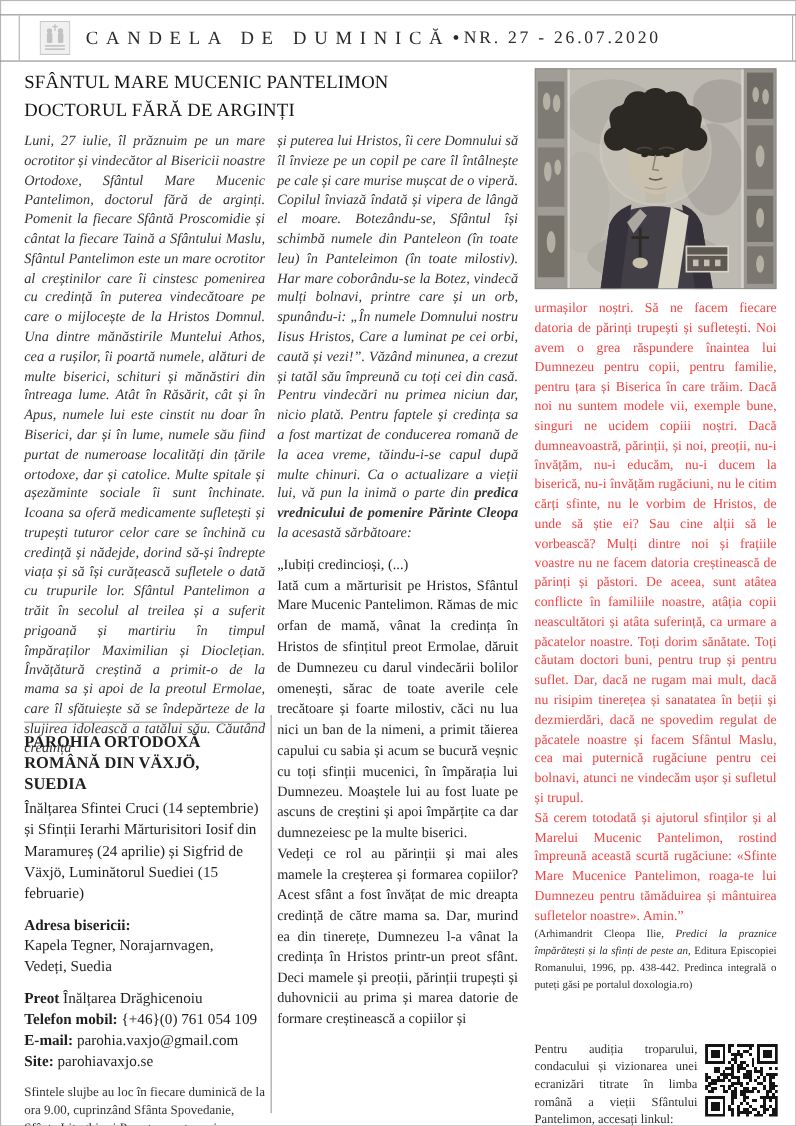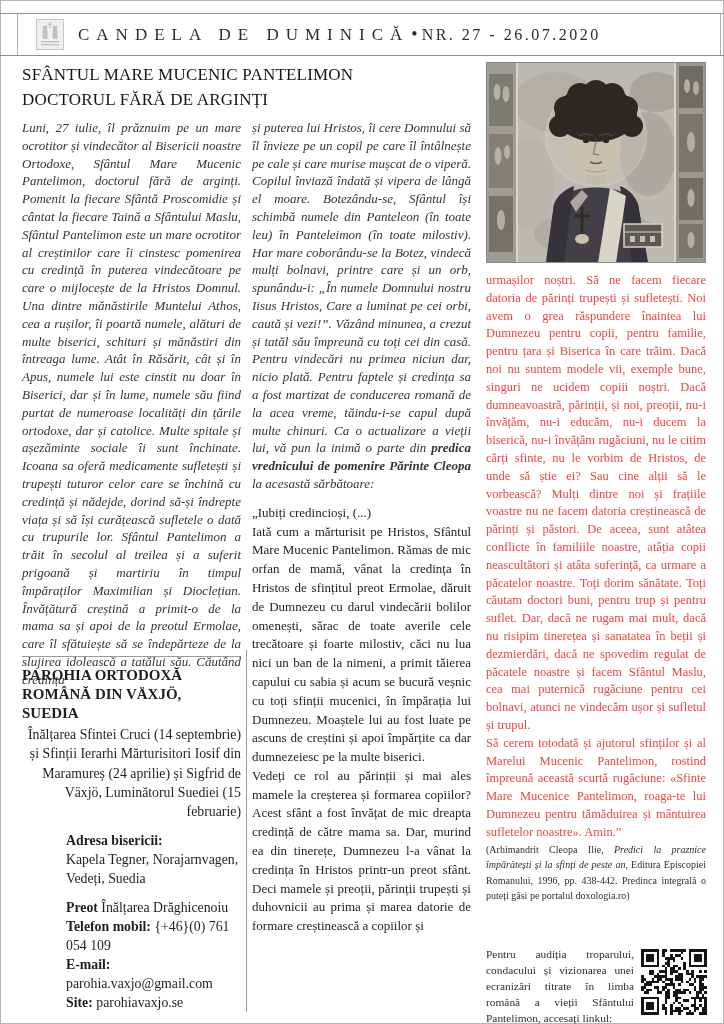--- a/index.html
+++ b/index.html
@@ -48,22 +48,22 @@
   
   .photo{position:absolute;left:486px;top:62px;width:220px;height:201px;}
 
   
   .col1-rule{position:absolute;left:22px;top:656px;width:219px;border-top:1px solid #9a9a9a;}
   .col-divider{position:absolute;left:246px;top:650px;height:362px;border-left:1px solid #9a9a9a;}
 
   
   .parish{position:absolute;left:22px;top:666px;width:219px;color:#1f1f1f;}
   .parish-title{font-weight:bold;font-size:15px;line-height:19px;}
-  .parish-feasts{font-size:13.8px;line-height:19.3px;margin-top:2px;text-align:right;}
-  .parish-block{margin-top:10px;font-size:13.8px;line-height:19px;margin-left:44px;}
+  .parish-feasts{font-size:13.8px;line-height:19.3px;margin-top:2px;}
+  .parish-block{margin-top:10px;font-size:13.8px;line-height:19px;}
   .plabel{font-weight:bold;}
   .services-note{margin-top:10px;font-size:11.8px;line-height:16.2px;color:#333;text-align:left;}
 
   
   .footer-note{position:absolute;left:486px;top:946px;width:221px;display:flex;}
   .footer-text{flex:1;font-size:11.4px;line-height:16px;color:#2e2e2e;text-align:justify;margin-right:7px;}
   .qr{width:66px;height:66px;margin-top:3px;}
 </style>
 </head>
 <body>

